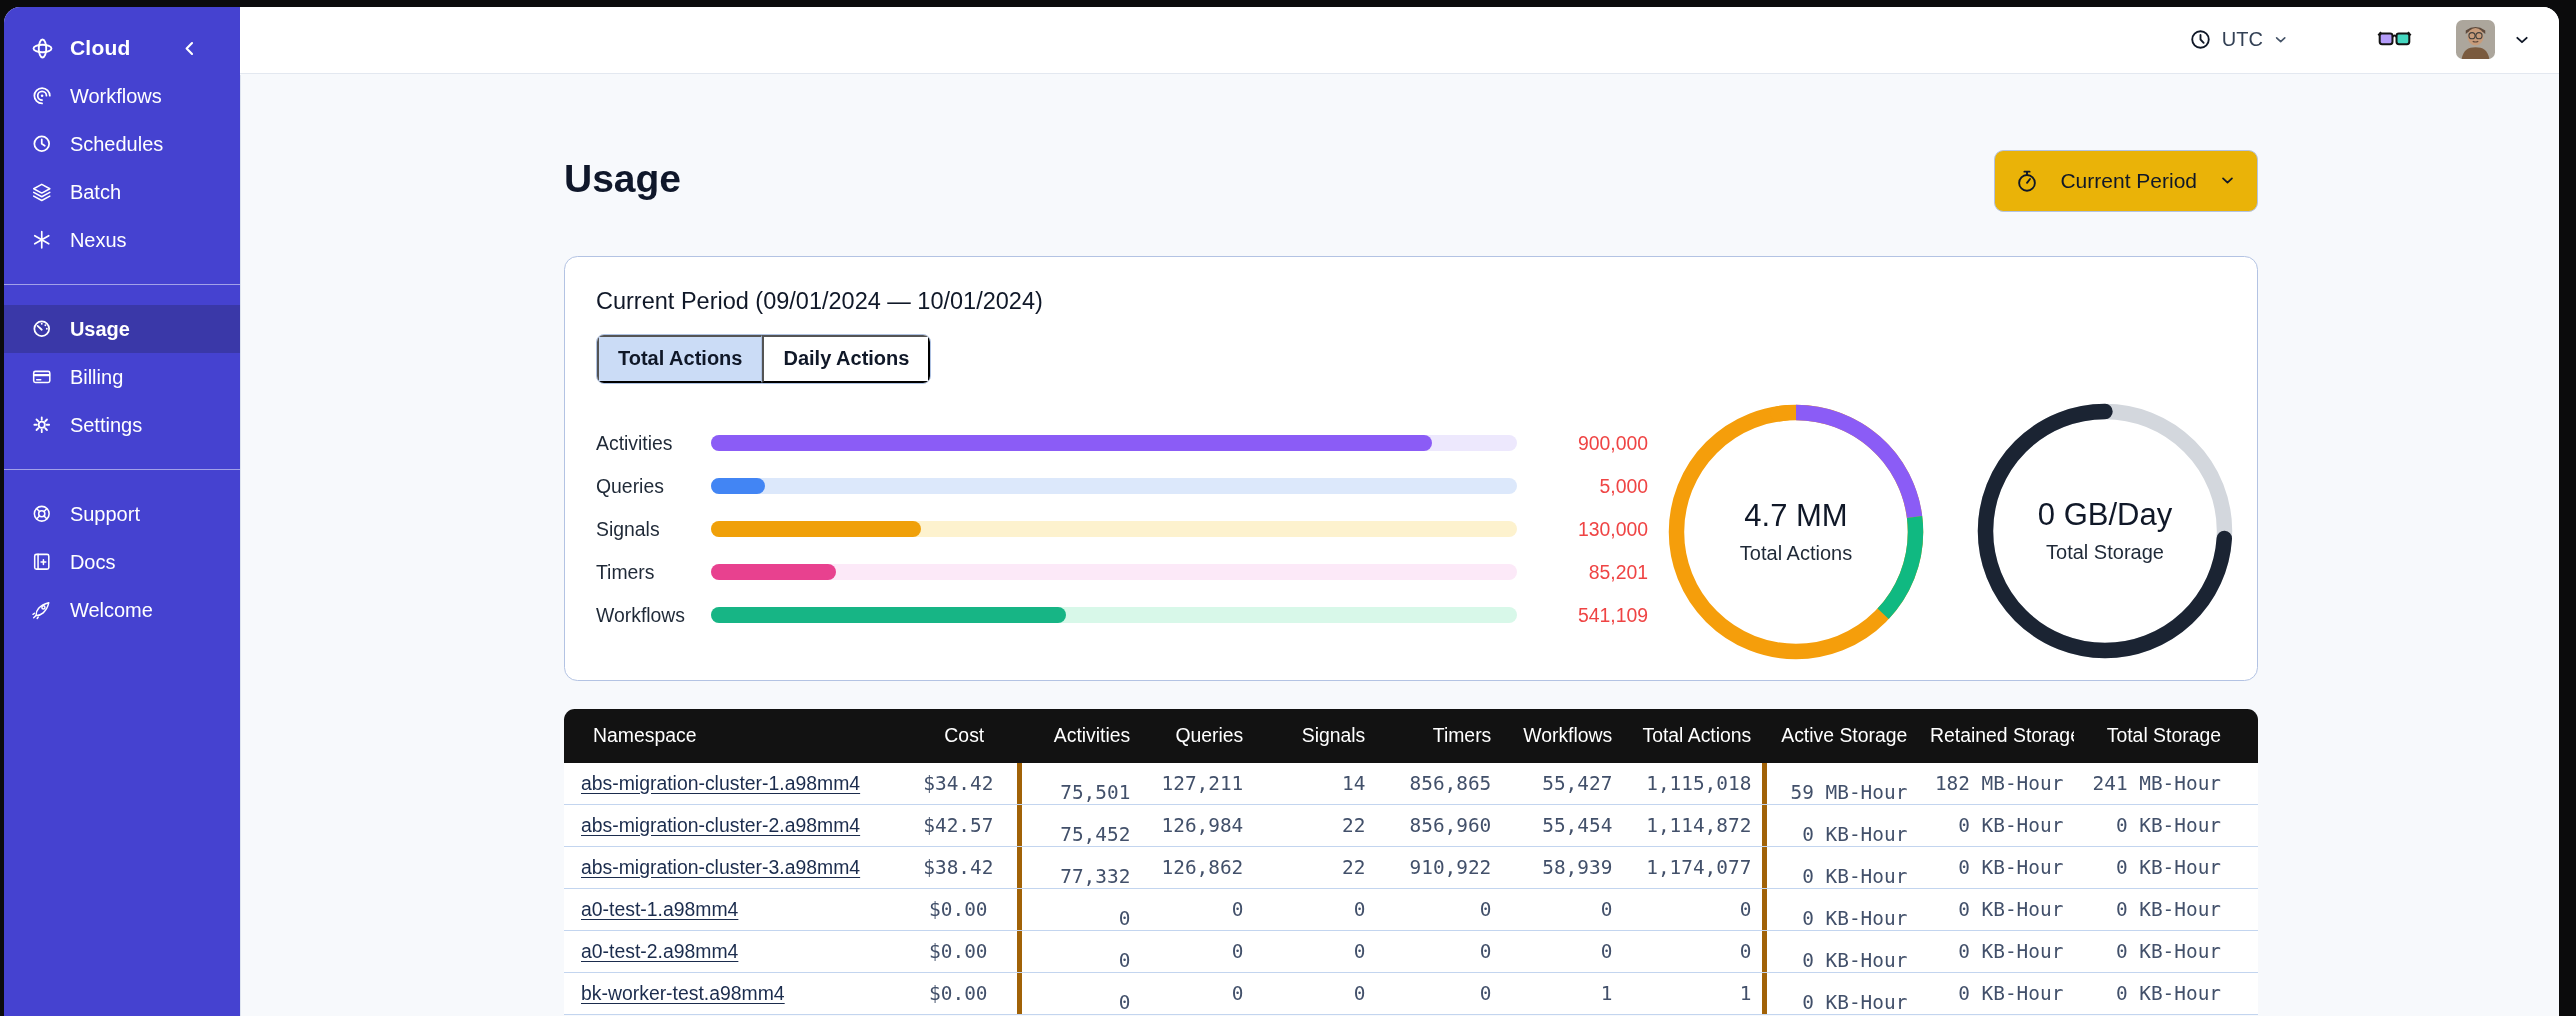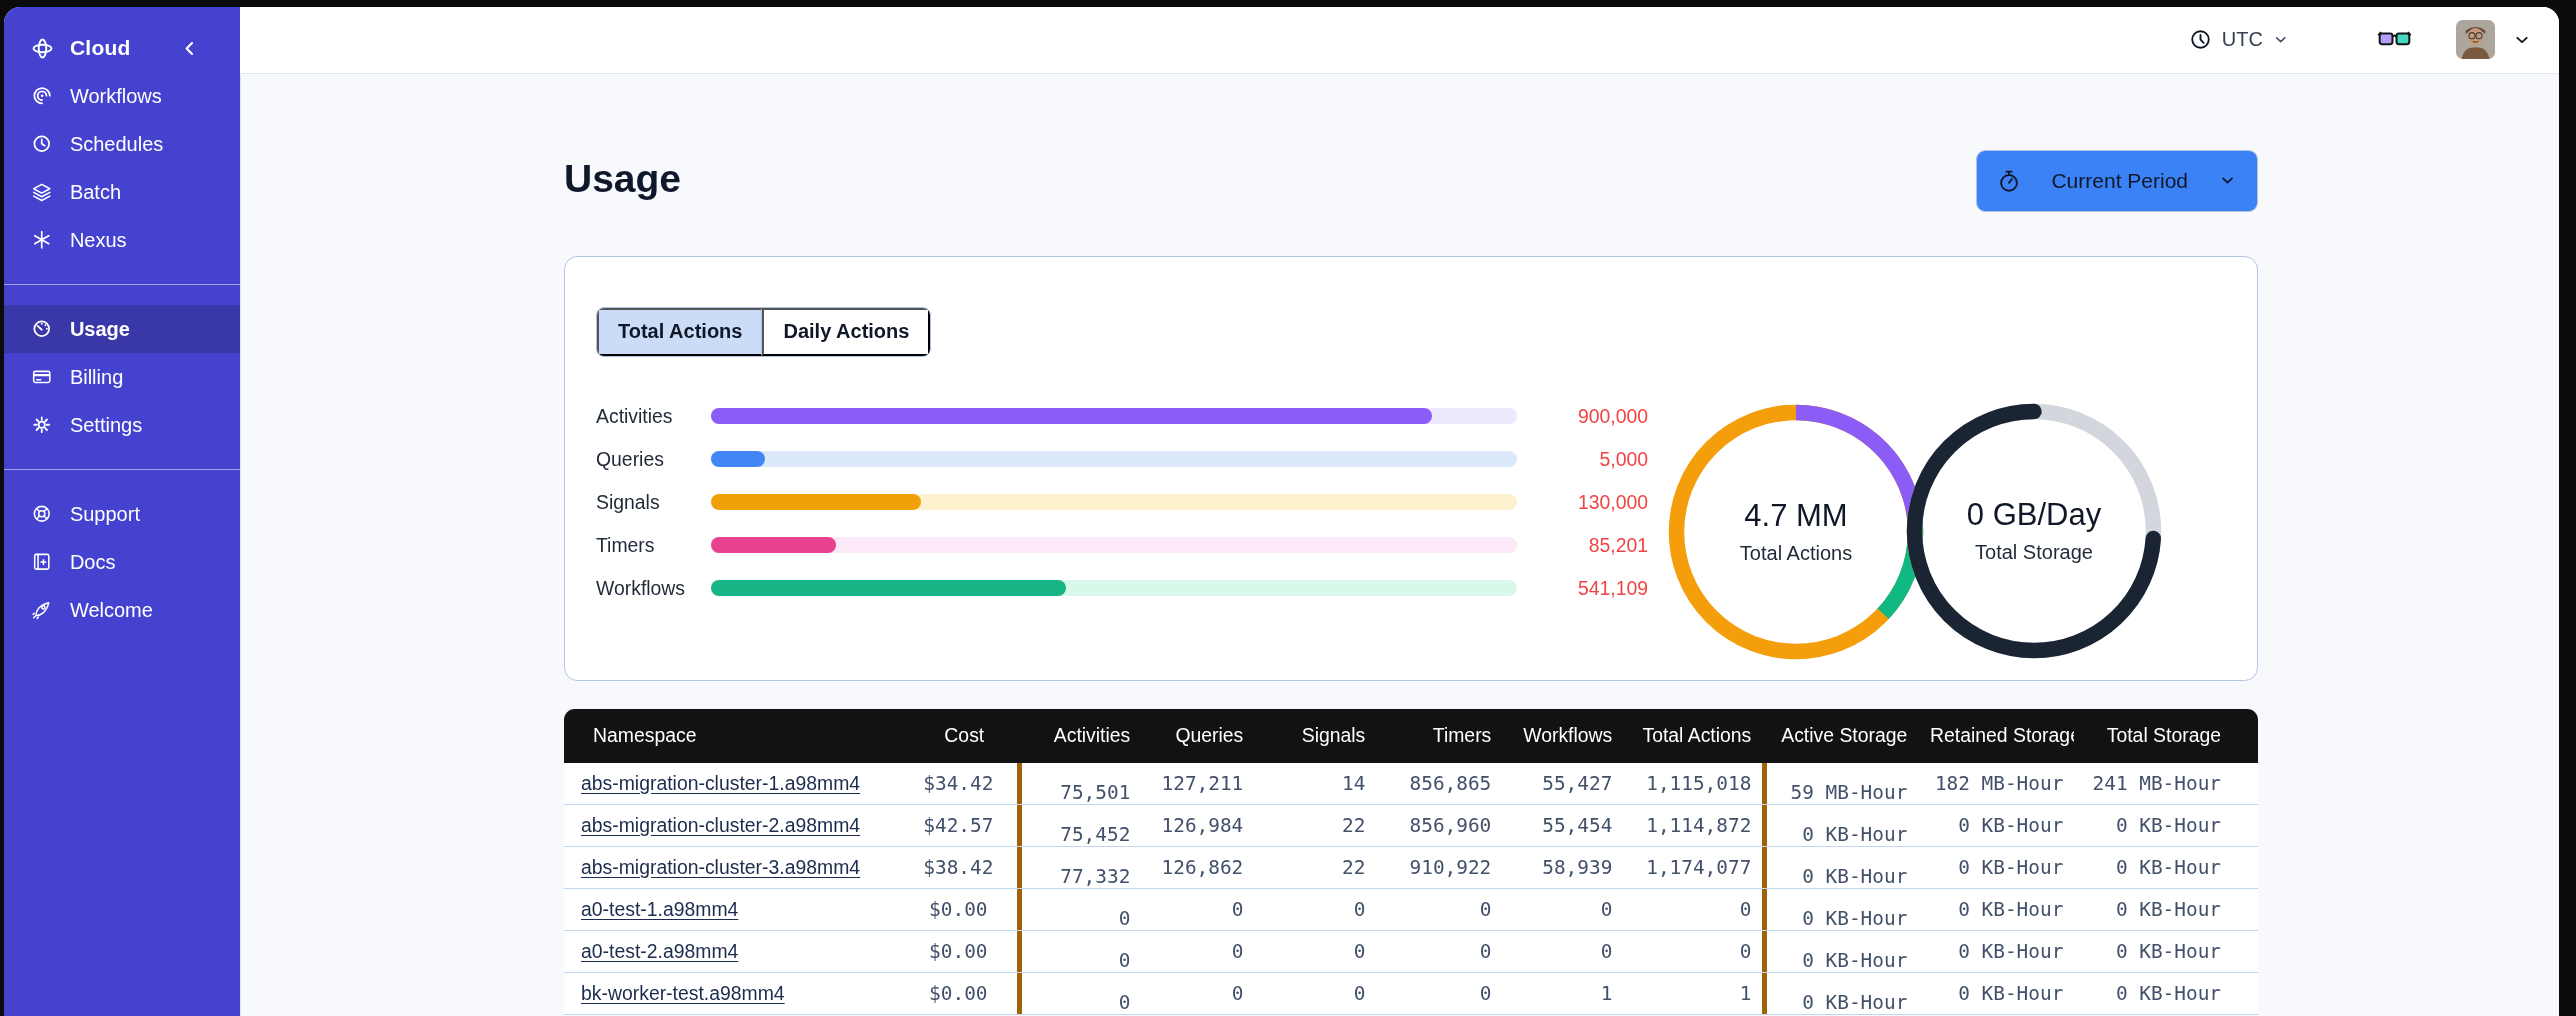--- a/index.html
+++ b/index.html
@@ -31,22 +31,22 @@
   .glasses { width:35px; height:27px; margin-right:44px; cursor:pointer; }
   .avatar { width:39px; height:39px; border-radius:6.7px; overflow:hidden; margin-right:17.4px; cursor:pointer; }
   .user-chev { width:20px; height:20px; color:#101828; cursor:pointer; }
 
   
   .main { position:absolute; left:236px; top:68px; right:0; bottom:0; background:#F7F9FC;
           border-left:1.3px solid #DFE5EF; }
   .page { position:absolute; left:323px; top:0; width:1694px; height:100%; }
 
   .page-title { position:absolute; left:0; top:82px; font-size:39px; font-weight:600; color:#0F172A; }
-  .period-btn { position:absolute; right:0; top:75px; height:62px; display:flex; align-items:center; gap:30px;
-                background:#3b82f6; border:1.3px solid #B3C3E3; border-radius:9.4px; padding:0 20px; cursor:pointer;margin-left:16px; }
+  .period-btn { position:absolute; right:0; top:75px; height:62px; display:flex; align-items:center; gap:21px;
+                background:#eab308; border:1.3px solid #B3C3E3; border-radius:9.4px; padding:0 20px; cursor:pointer;margin-left:16px; }
   .period-btn .ico { width:24px; height:24px; color:#101828; }
   .period-btn .lbl { font-size:21px; font-weight:500; color:#101828; }
   .period-btn .chev { width:19px; height:19px; color:#101828; }
 
   
   .card { position:absolute; left:0; top:181px; width:1694px; height:425px; background:#fff;
           border:1.3px solid #B3C3E3; border-radius:13.4px; padding:31px; }
   .card-title { font-size:23.5px; font-weight:500; color:#101828; }
   .tabs { display:inline-flex; margin-top:19px; border:1.3px solid #AFC2E2; border-radius:8px; overflow:hidden; }
   .tab { height:48px; display:flex; align-items:center; padding:0 19px; font-size:20px; font-weight:600;
@@ -59,21 +59,21 @@
   .bar-track { width:806px; height:16px; border-radius:8px; position:relative; }
   .bar-fill { position:absolute; left:0; top:0; bottom:0; border-radius:8px; }
   .bar-value { width:131px; text-align:right; font-size:19.4px; color:#ef4444; }
 
   .donut { position:absolute; width:282px; height:282px; }
   .donut svg { position:absolute; inset:0; }
   .donut .center { position:absolute; inset:0; display:flex; flex-direction:column; align-items:center; justify-content:center; gap:8px; }
   .donut .val { font-size:31px; font-weight:500; color:#101828; }
   .donut .cap { font-size:20px; color:#1F2937; }
   #donut-0 { left:1090px; top:134px; }
-  #donut-1 { left:1328px; top:133px; }
+  #donut-1 { left:1399px; top:133px; }
 
   
   .tbl { position:absolute; left:0; top:634px; width:1694px; }
   .tgrid { display:grid; grid-template-columns:349px 104px 124px 113px 122px 126px 121px 139px 156px 156px 185px; align-items:center; }
   .thead { background:#121212; color:#fff; height:54px; border-radius:10.7px 10.7px 0 0; }
   .thead .cell { font-size:19.4px; font-weight:400;margin-left:12px; }
   .trow { background:#fff; height:42px; border-bottom:1.3px solid #C3D5EF; }
   .cell { text-align:right; padding-right:10.7px; white-space:nowrap; overflow:hidden; }
   .cell.c0 { text-align:left; padding-left:17px; padding-right:5.4px; }
   .cell.c1 { padding-right:13.4px;text-align:center; }
@@ -261,20 +261,21 @@
           </span>
         <span class="lbl">Current Period</span>
         <span class="ico chev">
             <svg viewBox="0 0 32 32" fill="none" stroke="currentColor" stroke-width="3" stroke-linecap="round" stroke-linejoin="round" xmlns="http://www.w3.org/2000/svg">
               <path d="M8.5 12.5 16 19.5l7.5-7"></path>
             </svg>
           </span>
       </button>
 
       <section class="card" style="position:absolute;">
+        <div class="card-title">Current Period (09/01/2024 — 10/01/2024)</div>
         <div class="tabs" id="tabs">
             <button class="tab selected">Total Actions</button>
             <button class="tab">Daily Actions</button>
           </div>
         <div class="bars" id="bars">
             <div class="bar-row">
               <span class="bar-label">Activities</span>
               <span class="bar-track" style="background: rgb(237, 232, 253);">
                 <span class="bar-fill" style="background: rgb(139, 92, 246); width: 89.4%;"></span>
               </span>

